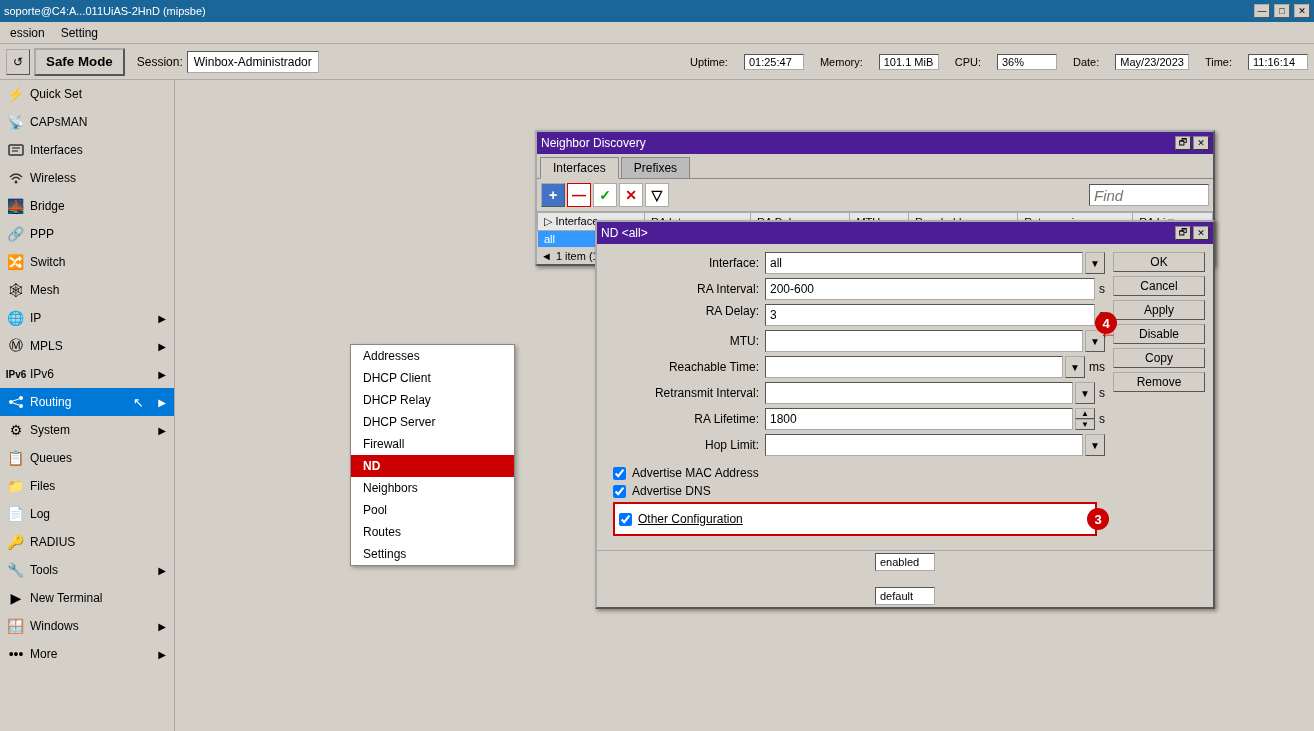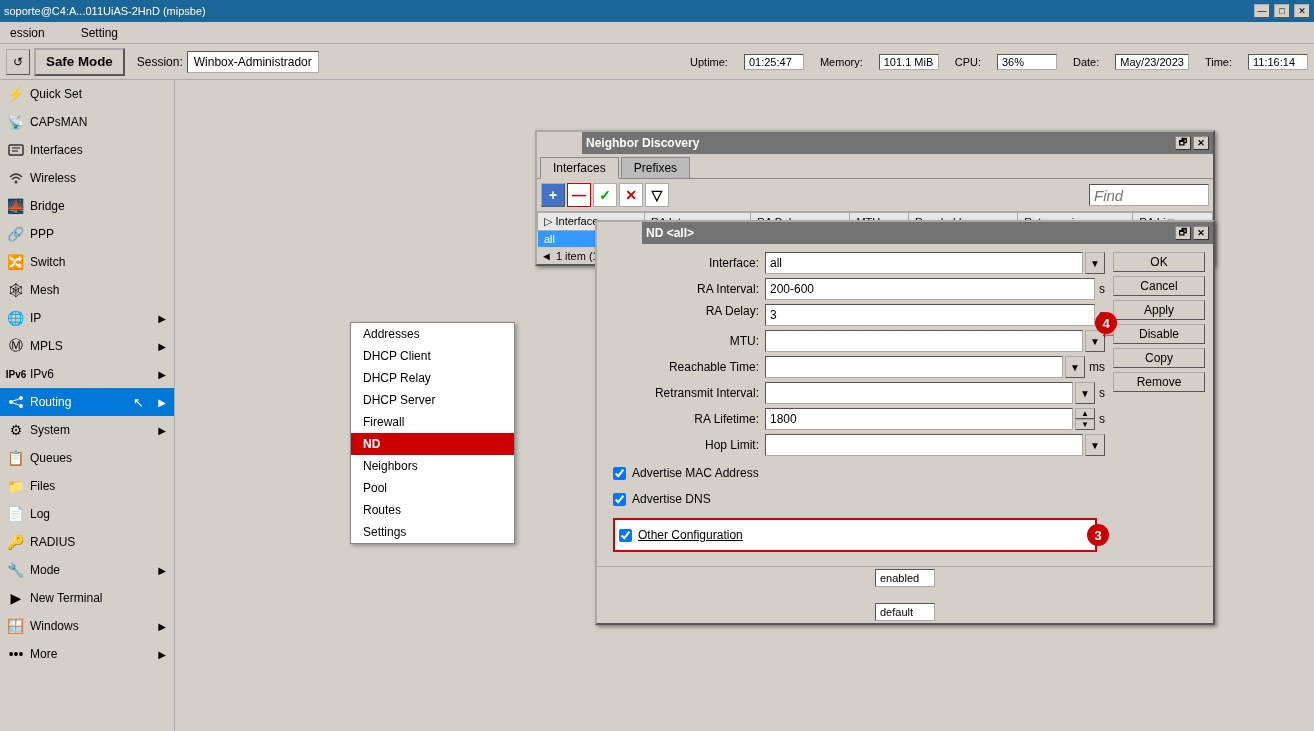--- a/index.html
+++ b/index.html
@@ -39,21 +39,21 @@
     }
 
     
     .menu-bar {
       background: #d4d0c8;
       height: 22px;
       display: flex;
       align-items: center;
       border-bottom: 1px solid #aaa;
       padding: 0 4px;
-      gap: 24px;
+      gap: 4px;
       font-size: 12px;
     }
     .menu-item {
       padding: 2px 6px;
       cursor: pointer;
     }
 
     
     .toolbar {
       background: #d4d0c8;
@@ -149,31 +149,30 @@
     }
 
     
     .window {
       position: absolute;
       background: #d4d0c8;
       border: 2px outset #aaa;
       box-shadow: 2px 2px 4px rgba(0,0,0,0.4);
     }
     .window-titlebar {
-      background: #737373;
+      background: #4c1d95;
       color: white;
       height: 22px;
       display: flex;
       align-items: center;
       justify-content: space-between;
       padding: 0 4px;
       font-size: 12px;
-      font-weight: bold;
+      font-weight: normal;
       cursor: move;
-      margin-left: 45px;
     }
     .window-titlebar-btns { display: flex; gap: 2px; }
     .win-btn {
       background: #d4d0c8;
       border: 1px outset #888;
       width: 16px;
       height: 14px;
       font-size: 9px;
       display: flex; align-items: center; justify-content: center;
       cursor: pointer;
@@ -315,21 +314,21 @@
       font-size: 12px;
       height: 20px;
       display: flex; align-items: center; justify-content: center;
     }
 
     
     .checkbox-area {
       padding: 6px 8px;
       display: flex;
       flex-direction: column;
-      gap: 12px;
+      gap: 4px;
     }
     .checkbox-row {
       display: flex;
       align-items: center;
       gap: 6px;
       font-size: 12px;
     }
     .checkbox-row input[type=checkbox] { margin: 0; }
 
     
@@ -349,21 +348,21 @@
       font-weight: bold;
       font-size: 13px;
       display: flex; align-items: center; justify-content: center;
       position: absolute;
       z-index: 100;
     }
 
     
     .dropdown-menu {
       position: absolute;
-      top: 242px;
+      top: 264px;
       left: 175px;
       width: 165px;
       background: white;
       border: 1px solid #888;
       box-shadow: 2px 2px 4px rgba(0,0,0,0.3);
       z-index: 200;
     }
     .dropdown-menu-item {
       padding: 4px 12px;
       cursor: pointer;
@@ -520,21 +519,21 @@
     <div class="sidebar-item">
       <span class="icon">📄</span>
       <span>Log</span>
     </div>
     <div class="sidebar-item">
       <span class="icon">🔑</span>
       <span>RADIUS</span>
     </div>
     <div class="sidebar-item">
       <span class="icon">🔧</span>
-      <span>Mode</span>
+      <span>Tools</span>
       <span class="arrow">▶</span>
     </div>
     <div class="sidebar-item">
       <span class="icon">▶</span>
       <span>New Terminal</span>
     </div>
     <div class="sidebar-item">
       <span class="icon">🪟</span>
       <span>Windows</span>
       <span class="arrow">▶</span>

